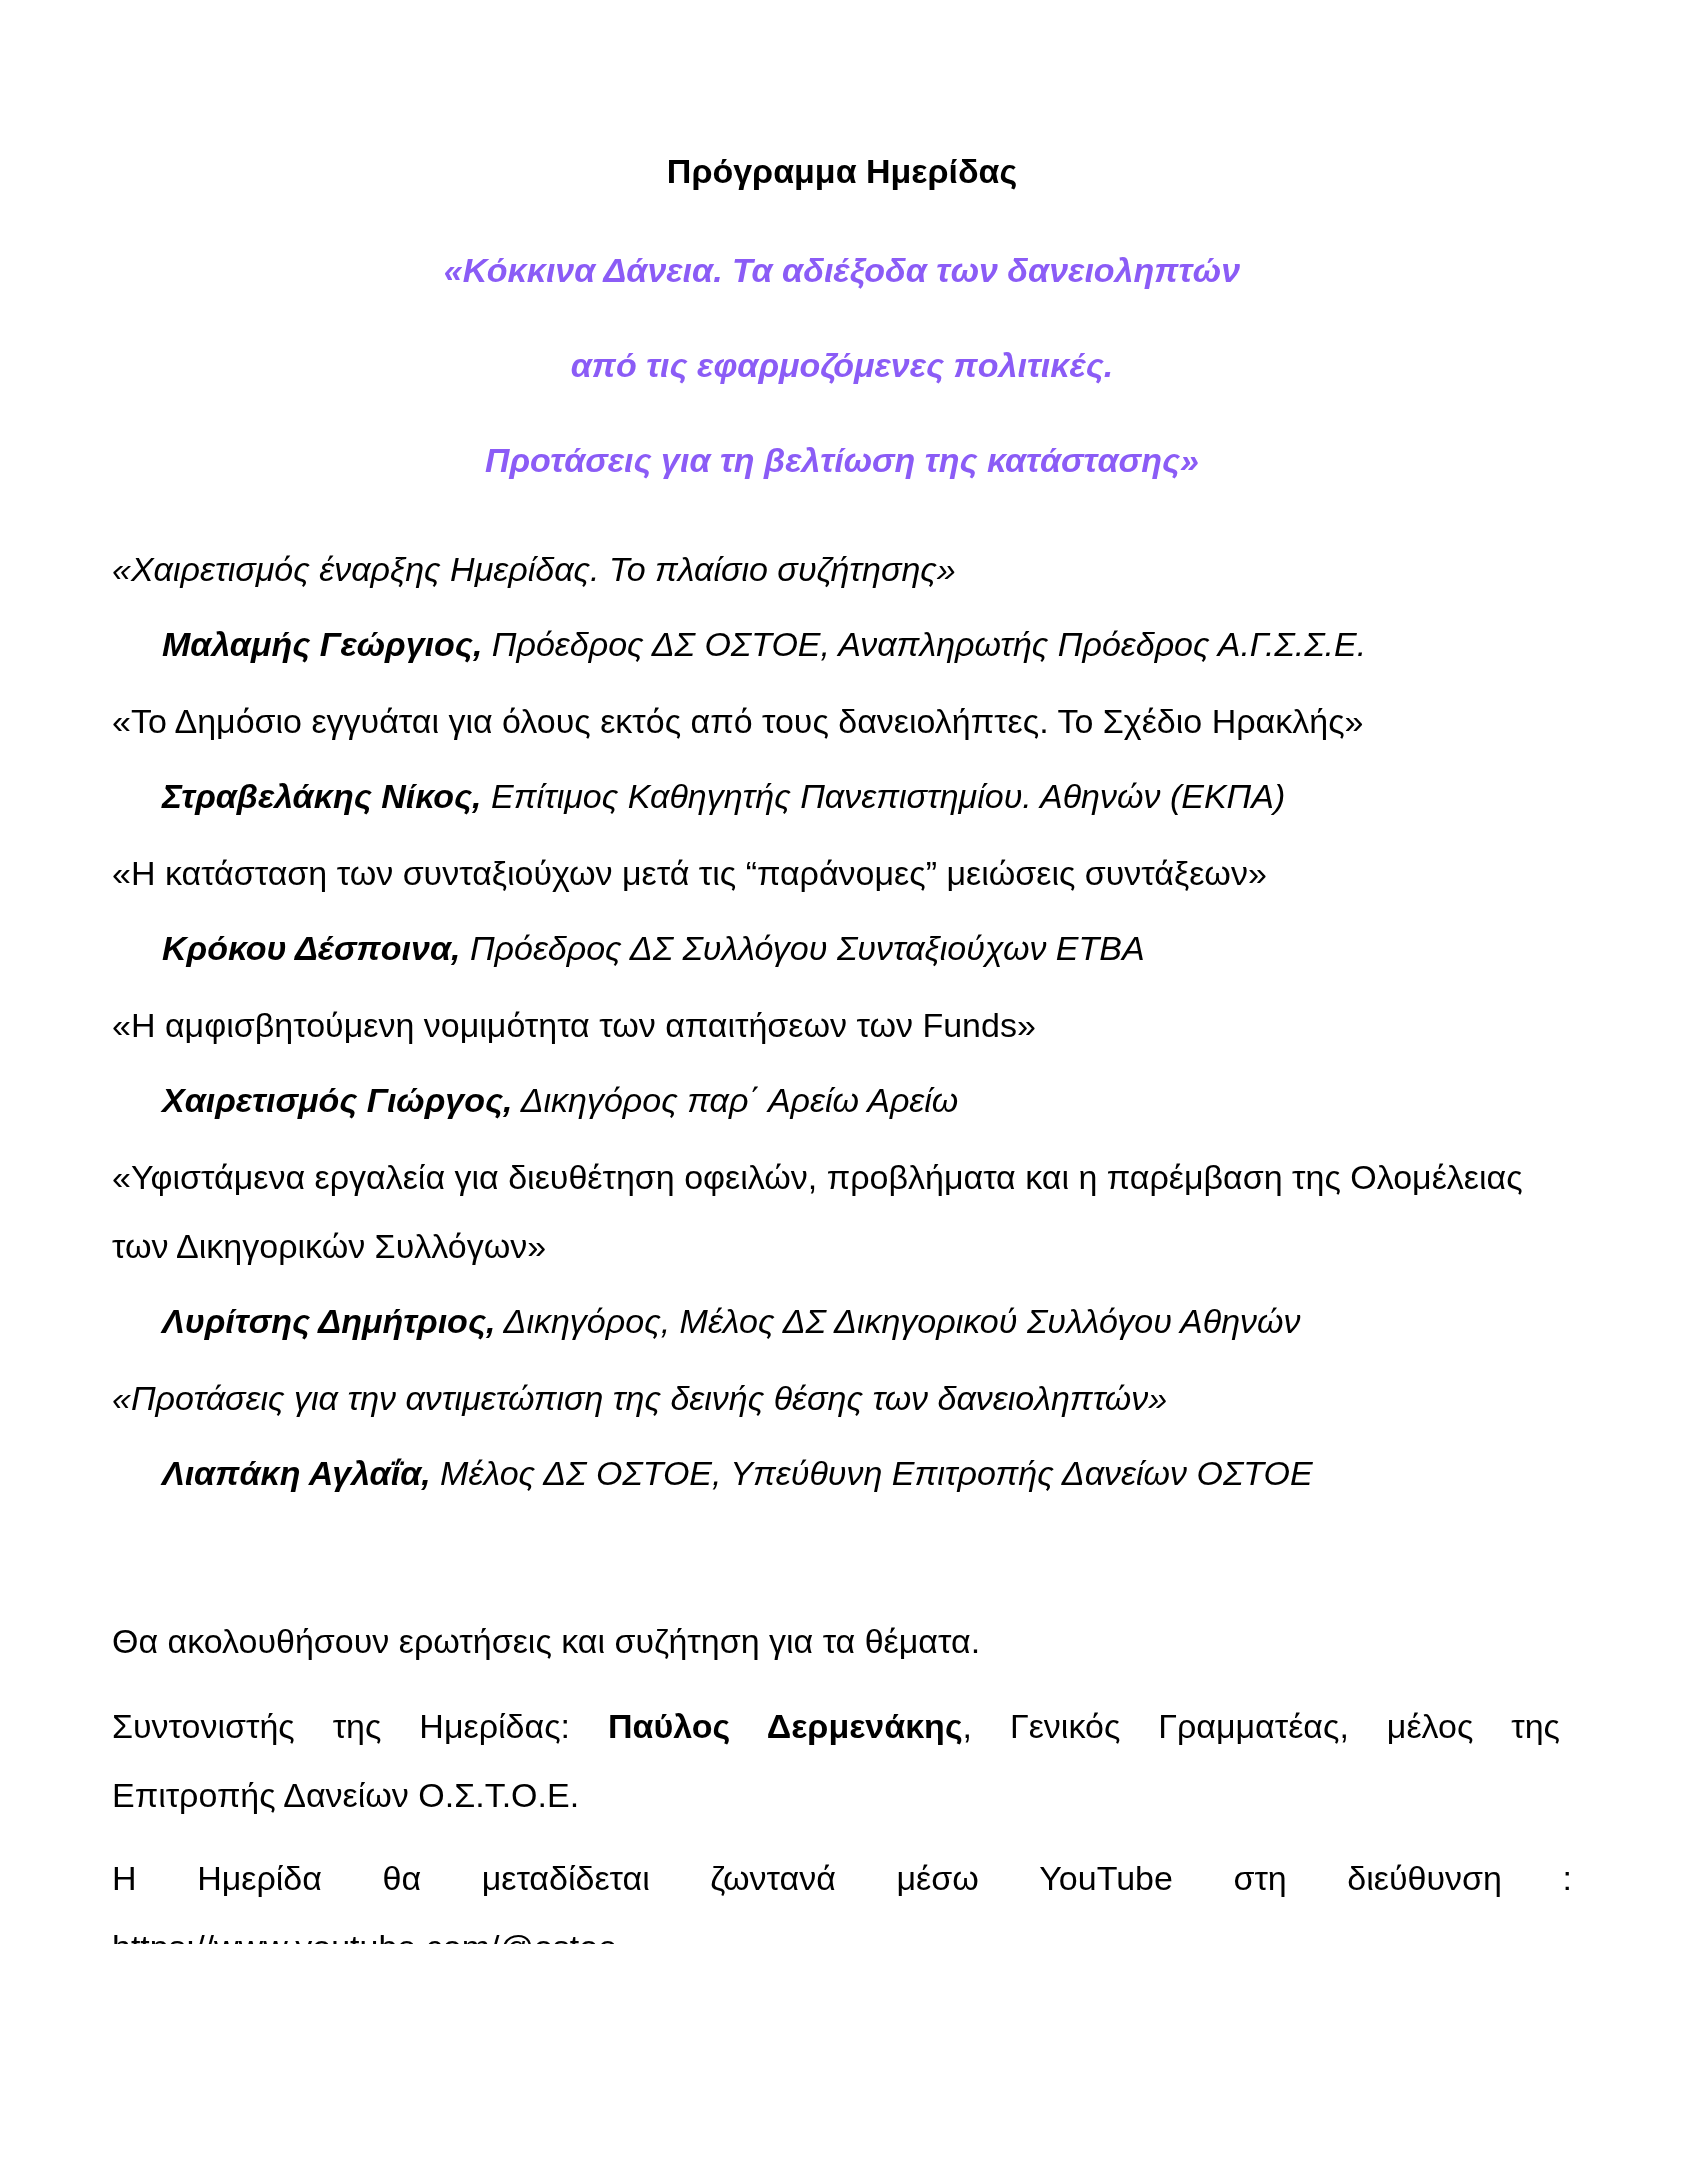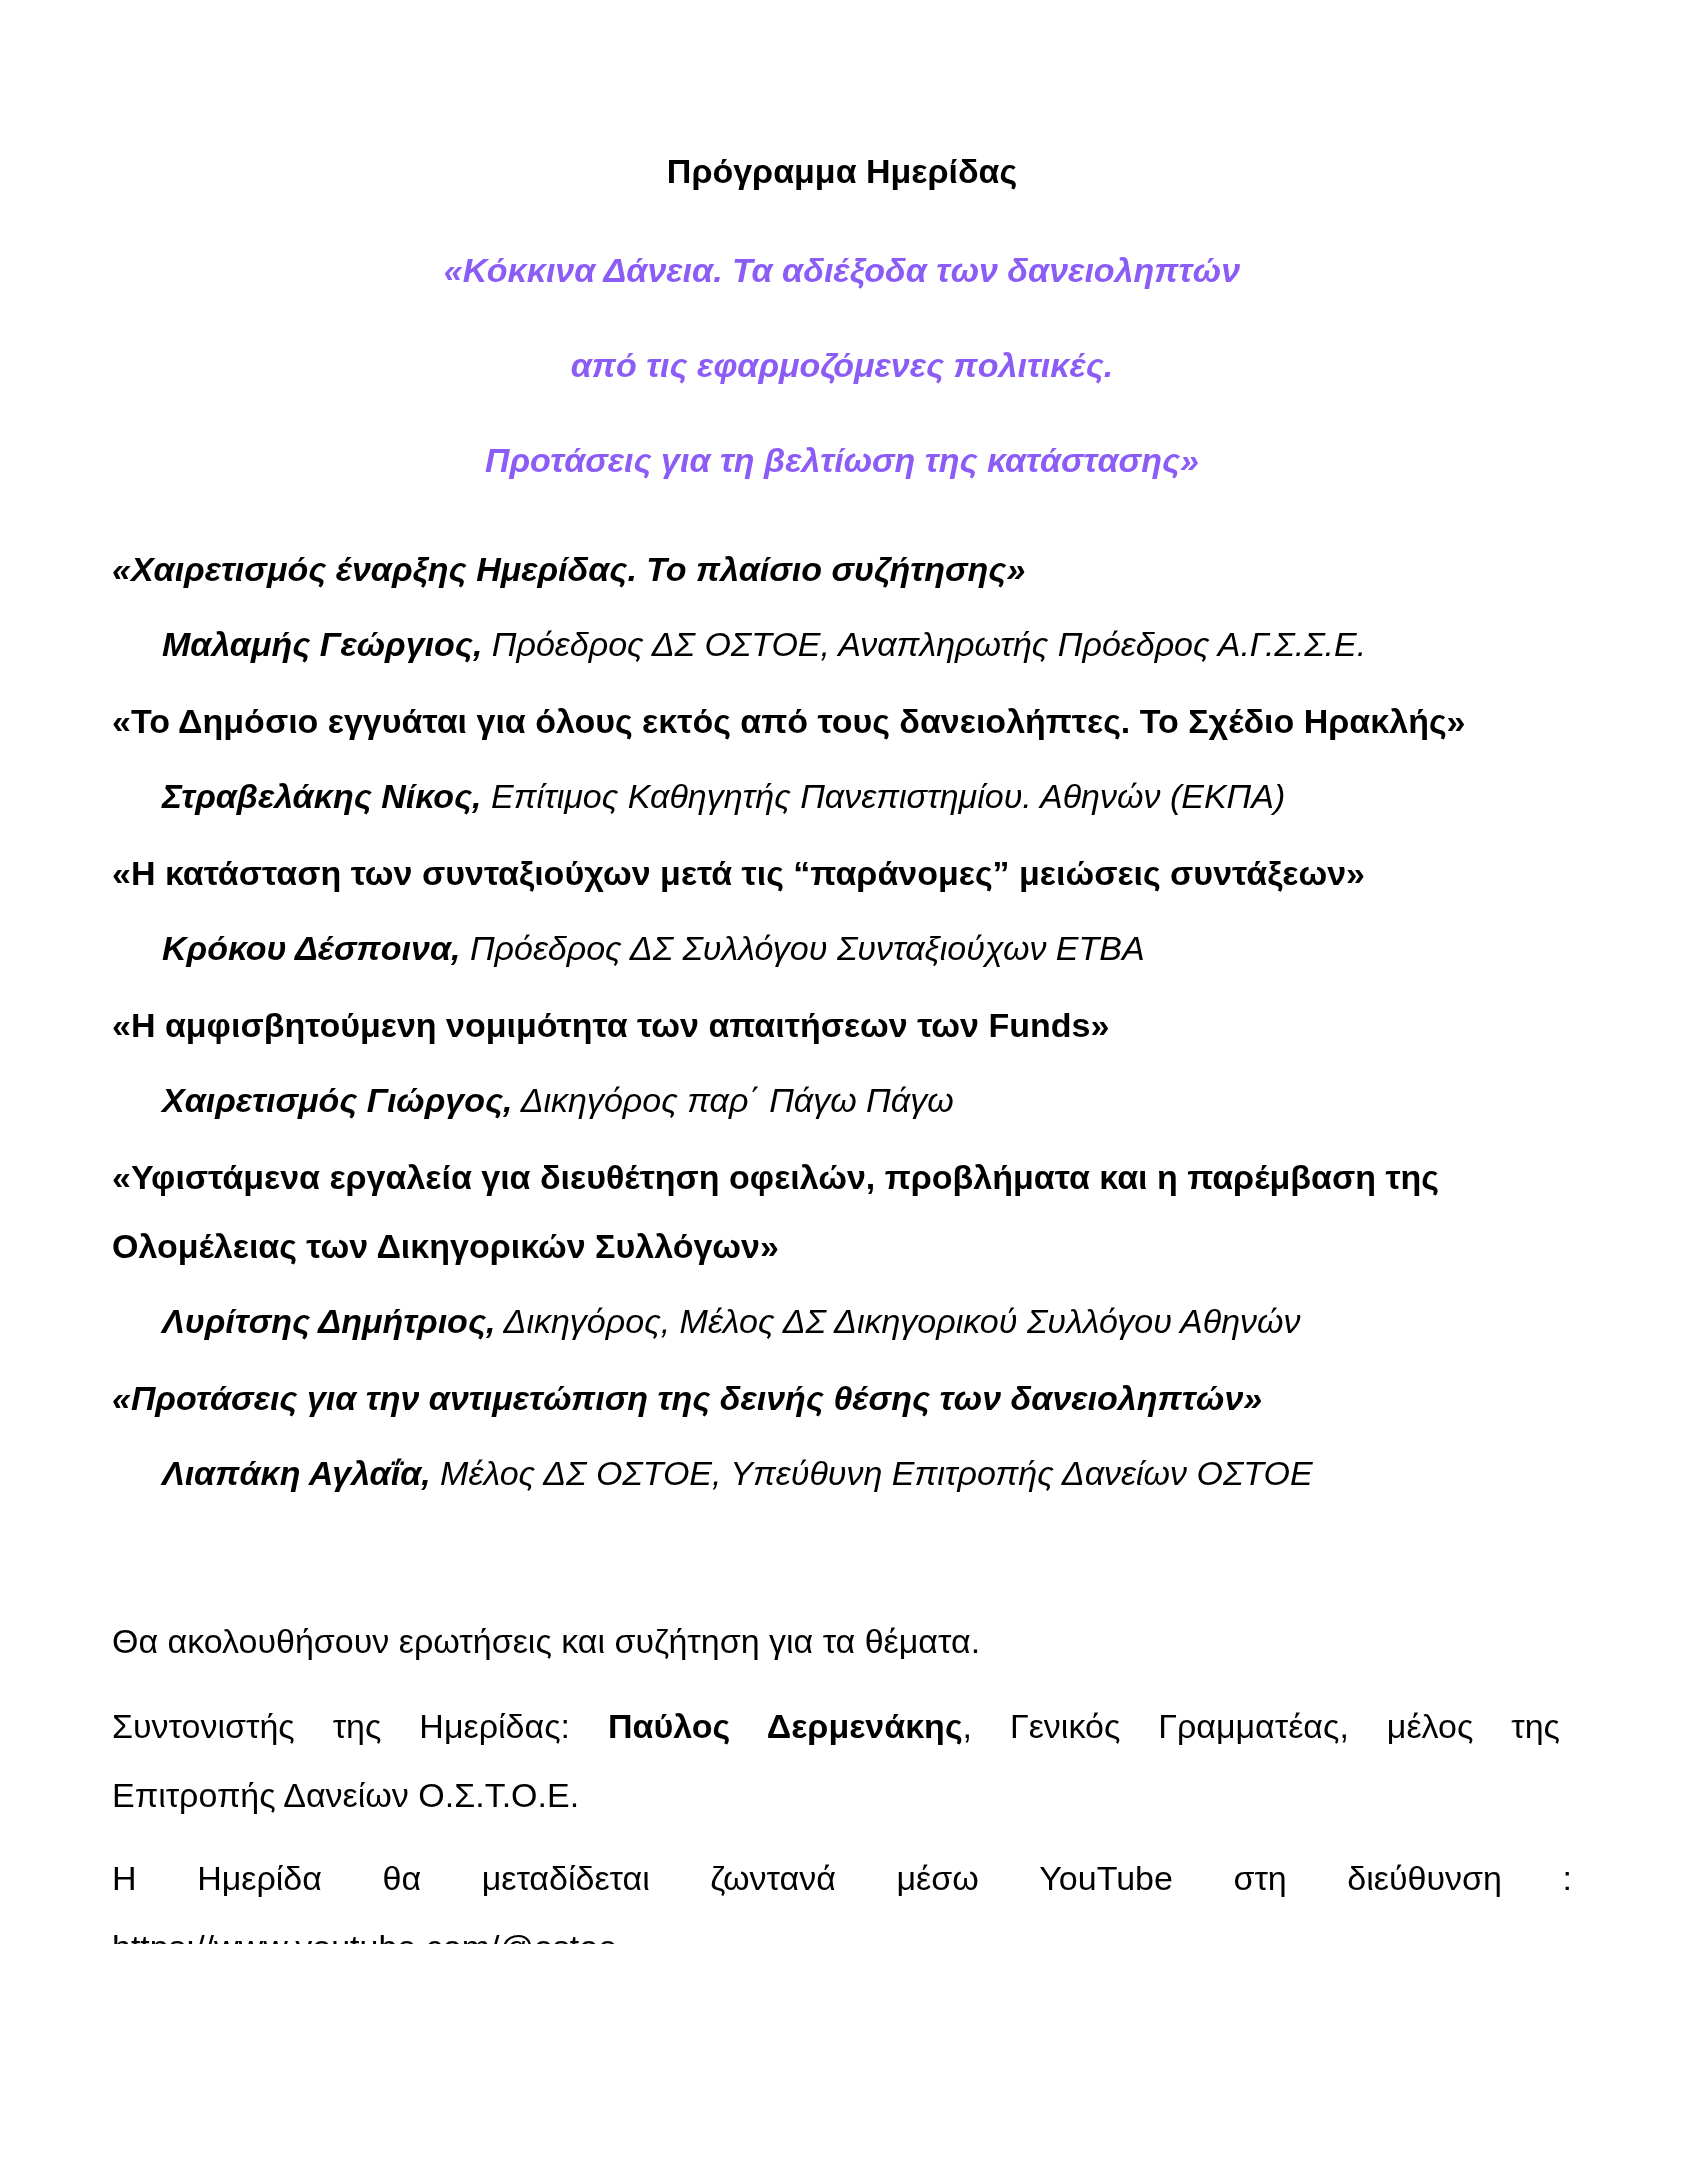--- a/index.html
+++ b/index.html
@@ -34,21 +34,21 @@
     color: #8b5cf6;
   }
   .subtitle-line.first {
     margin-top: 30px;
   }
   .sessions {
     margin-top: 40px;
   }
   .session-title {
     margin: 8px 0 0 0;
-    font-weight: 700;
+    font-weight: 400;
     font-size: 34px;
   }
   .session:first-child .session-title {
     margin-top: 0;
   }
   .session-title.italic {
     font-style: italic;
   }
   .speaker {
     margin: 6px 0 0 0;
@@ -103,21 +103,21 @@
       <p class="speaker"><span class="speaker-name">Στραβελάκης Νίκος,</span><span class="speaker-role"> Επίτιμος Καθηγητής Πανεπιστημίου. Αθηνών (ΕΚΠΑ)</span></p>
     </section>
 
     <section class="session">
       <h2 class="session-title">«Η κατάσταση των συνταξιούχων μετά τις “παράνομες” μειώσεις συντάξεων»</h2>
       <p class="speaker"><span class="speaker-name">Κρόκου Δέσποινα,</span><span class="speaker-role"> Πρόεδρος ΔΣ Συλλόγου Συνταξιούχων ΕΤΒΑ</span></p>
     </section>
 
     <section class="session">
       <h2 class="session-title">«Η αμφισβητούμενη νομιμότητα των απαιτήσεων των Funds»</h2>
-      <p class="speaker"><span class="speaker-name">Χαιρετισμός Γιώργος,</span><span class="speaker-role"> Δικηγόρος παρ΄ Πάγω Πάγω</span></p>
+      <p class="speaker"><span class="speaker-name">Χαιρετισμός Γιώργος,</span><span class="speaker-role"> Δικηγόρος παρ΄ Αρείω Αρείω</span></p>
     </section>
 
     <section class="session">
       <h2 class="session-title">«Υφιστάμενα εργαλεία για διευθέτηση οφειλών, προβλήματα και η παρέμβαση της Ολομέλειας των Δικηγορικών Συλλόγων»</h2>
       <p class="speaker"><span class="speaker-name">Λυρίτσης Δημήτριος,</span><span class="speaker-role"> Δικηγόρος, Μέλος ΔΣ Δικηγορικού Συλλόγου Αθηνών</span></p>
     </section>
 
     <section class="session">
       <h2 class="session-title italic">«Προτάσεις για την αντιμετώπιση της δεινής θέσης των δανειοληπτών»</h2>
       <p class="speaker"><span class="speaker-name">Λιαπάκη Αγλαΐα,</span><span class="speaker-role"> Μέλος ΔΣ ΟΣΤΟΕ, Υπεύθυνη Επιτροπής Δανείων ΟΣΤΟΕ</span></p>

